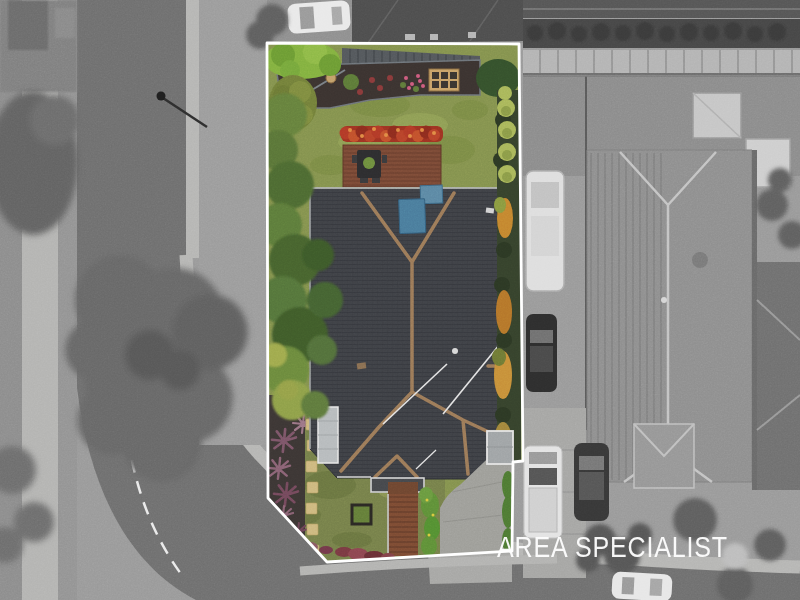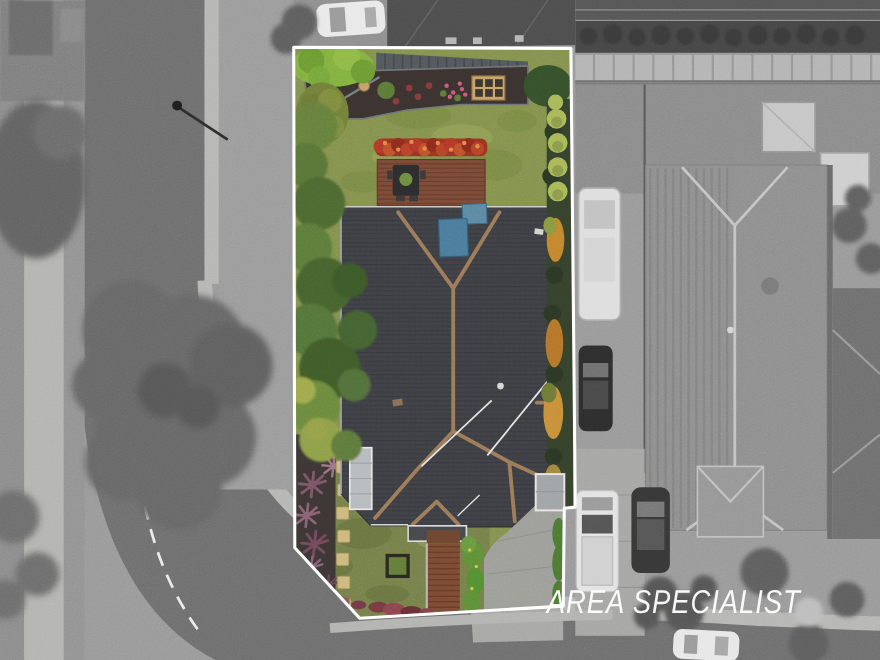--- a/index.html
+++ b/index.html
@@ -1,17 +1,17 @@
 <!DOCTYPE html>
 <html><head>
 <meta charset="utf-8">
 <style>
   html,body{margin:0;padding:0;background:#111;}
   .stage{position:relative;width:800px;height:600px;overflow:hidden;
-         font-family:"Liberation Sans", sans-serif;font-style:italic;}
+         font-family:"Liberation Sans", sans-serif;}
   .stage svg{position:absolute;left:0;top:0;display:block;}
   text{font-family:"Liberation Sans", sans-serif;font-weight:normal;}
 </style>
 </head>
 <body>
 
 <div class="stage">
 <svg width="800" height="600" viewBox="0 0 800 600" xmlns="http://www.w3.org/2000/svg">
   <defs>
     <clipPath id="lot">

